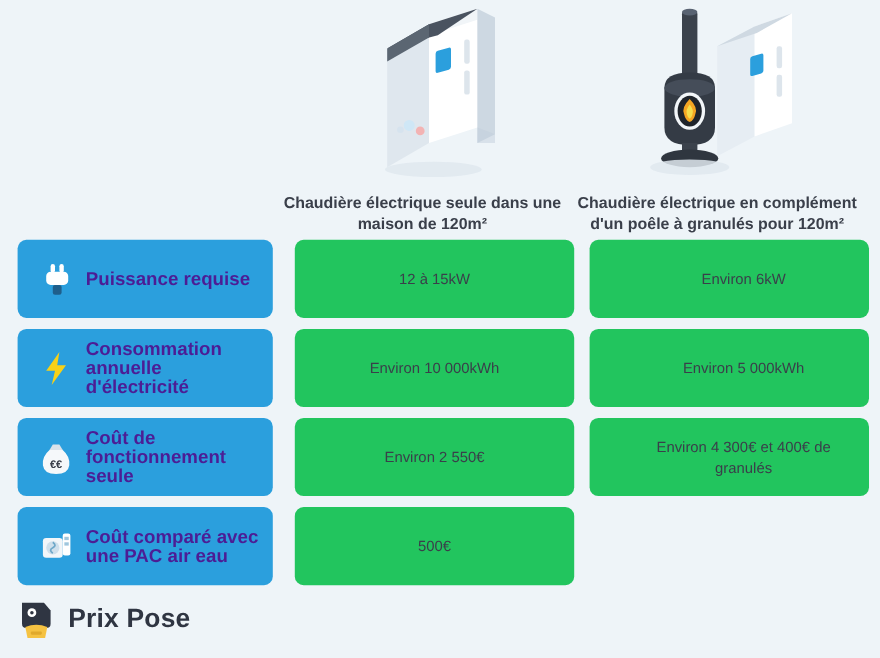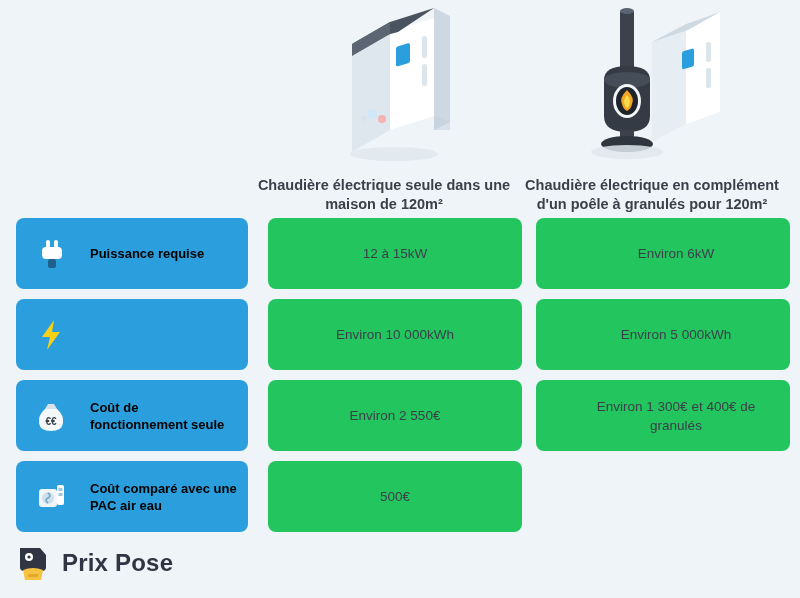--- a/index.html
+++ b/index.html
@@ -74,25 +74,25 @@
   }
   .label-icon {
     width: 46px;
     min-width: 46px;
     height: 46px;
     display: flex;
     align-items: center;
     justify-content: center;
   }
   .label-text {
-    color: #000000;
-    font-size: 13px;
+    color: #4c1d95;
+    font-size: 17px;
     font-weight: bold;
     line-height: 17px;
-    margin-left: 16px;
+    margin-left: 4px;
   }
   .value-cell {
     width: 254px;
     background: #22c55e;
     border-radius: 8px;
     display: flex;
     align-items: center;
     justify-content: center;
     text-align: center;
     font-size: 13.5px;
@@ -209,38 +209,39 @@
     <div class="value-cell value-cell-2">Environ 6kW</div>
   </div>
 
   <div class="row">
     <div class="label-cell">
       <span class="label-icon">
         <svg width="36" height="36" viewBox="0 0 36 36">
           <polygon points="21,3 9,20 17,20 14,33 27,15 19,15" fill="#f7d117"></polygon>
         </svg>
       </span>
+      <span class="label-text">Consommation annuelle d'électricité</span>
     </div>
     <div class="value-cell value-cell-1">Environ 10 000kWh</div>
     <div class="value-cell value-cell-2">Environ 5 000kWh</div>
   </div>
 
   <div class="row">
     <div class="label-cell">
       <span class="label-icon">
         <svg width="36" height="36" viewBox="0 0 36 36">
           <path d="M12 11 q6 -4 12 0 q7 6 6 14 q-1 8 -12 8 q-11 0 -12 -8 q-1 -8 6 -14 z" fill="#f5f8fa"></path>
           <path d="M12 11 l3 -5 h6 l3 5 z" fill="#d9e2ea"></path>
           <text x="18" y="27" font-family="Liberation Sans, sans-serif" font-size="10" font-weight="bold" fill="#3a3f4a" text-anchor="middle">€€</text>
         </svg>
       </span>
       <span class="label-text">Coût de fonctionnement seule</span>
     </div>
     <div class="value-cell value-cell-1">Environ 2 550€</div>
-    <div class="value-cell value-cell-2">Environ 1 300€ et 400€ de granulés</div>
+    <div class="value-cell value-cell-2">Environ 4 300€ et 400€ de granulés</div>
   </div>
 
   <div class="row">
     <div class="label-cell">
       <span class="label-icon">
         <svg width="36" height="36" viewBox="0 0 36 36">
           <rect x="6" y="10" width="18" height="18" rx="3" fill="#f2f6f9"></rect>
           <circle cx="15" cy="19" r="6" fill="#cfe0ec"></circle>
           <path d="M15 14 q4 3 0 5 q-4 2 0 5" stroke="#6fa8c9" stroke-width="1.6" fill="none"></path>
           <rect x="24" y="6" width="7" height="20" rx="2" fill="#ffffff"></rect>

